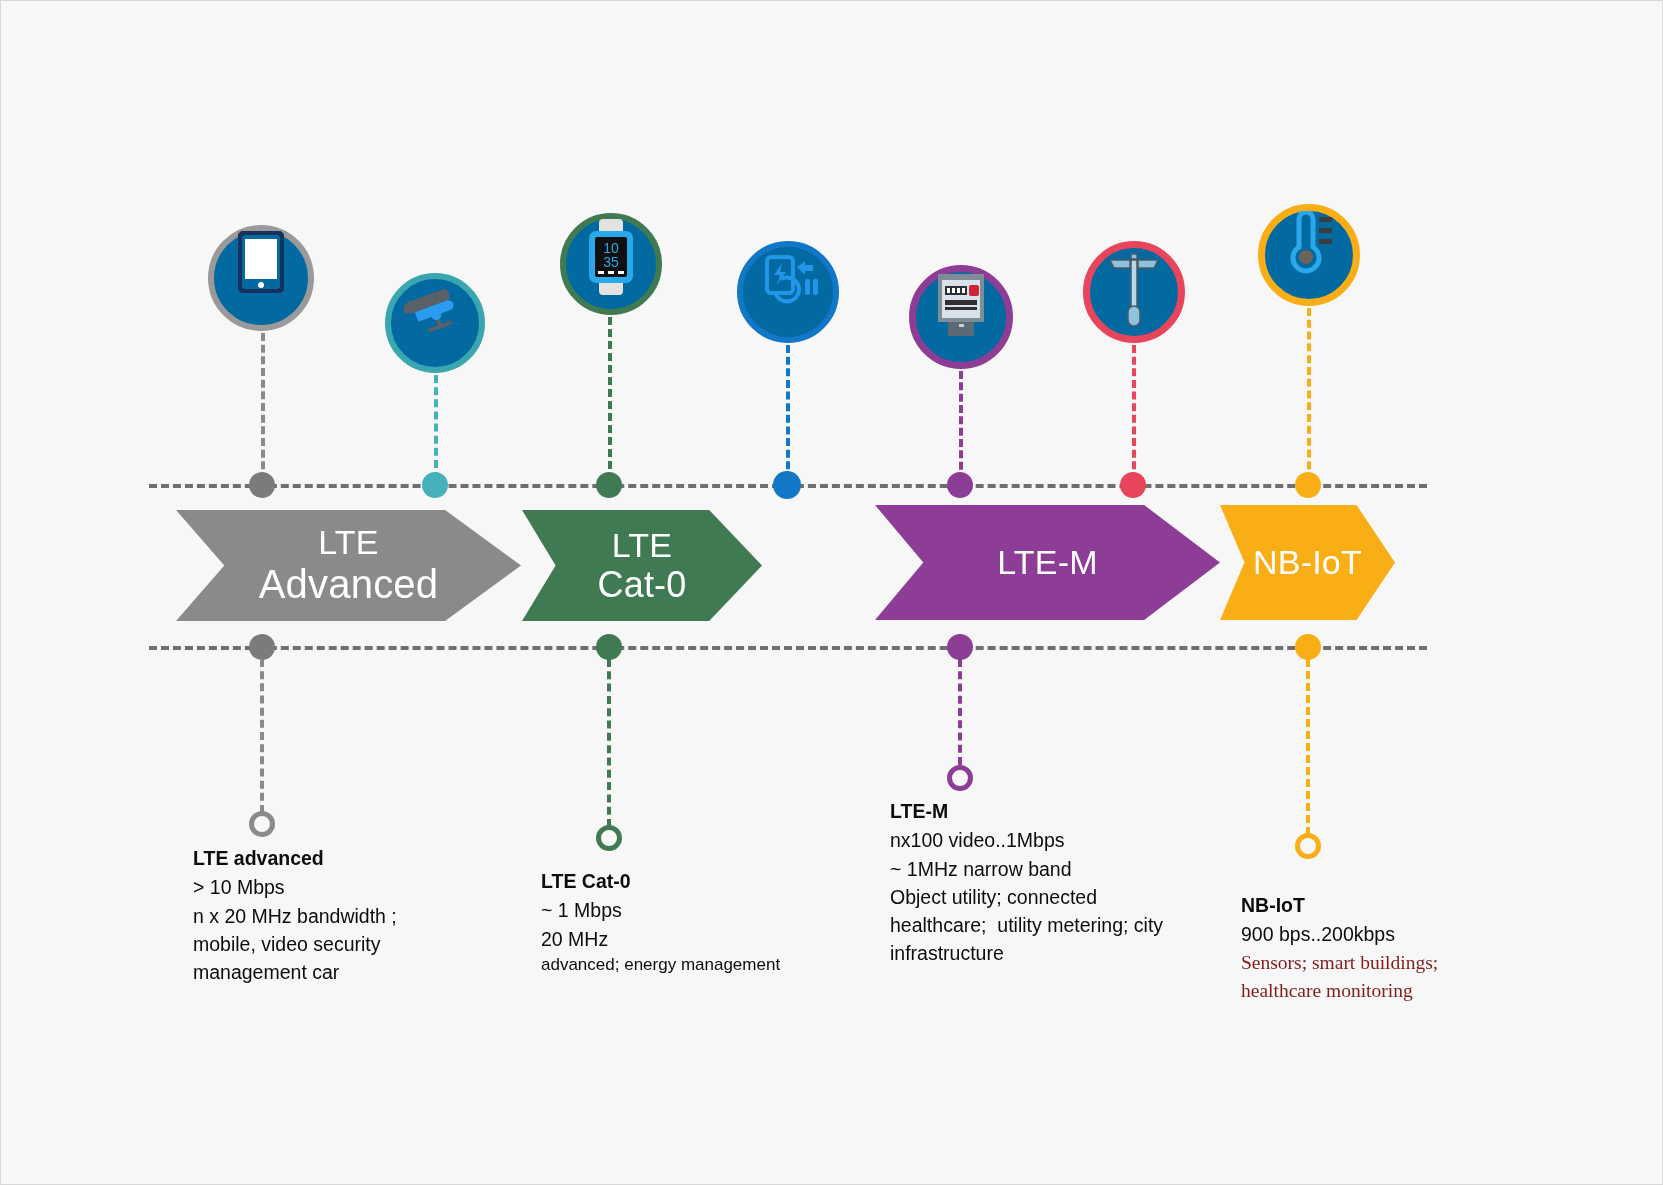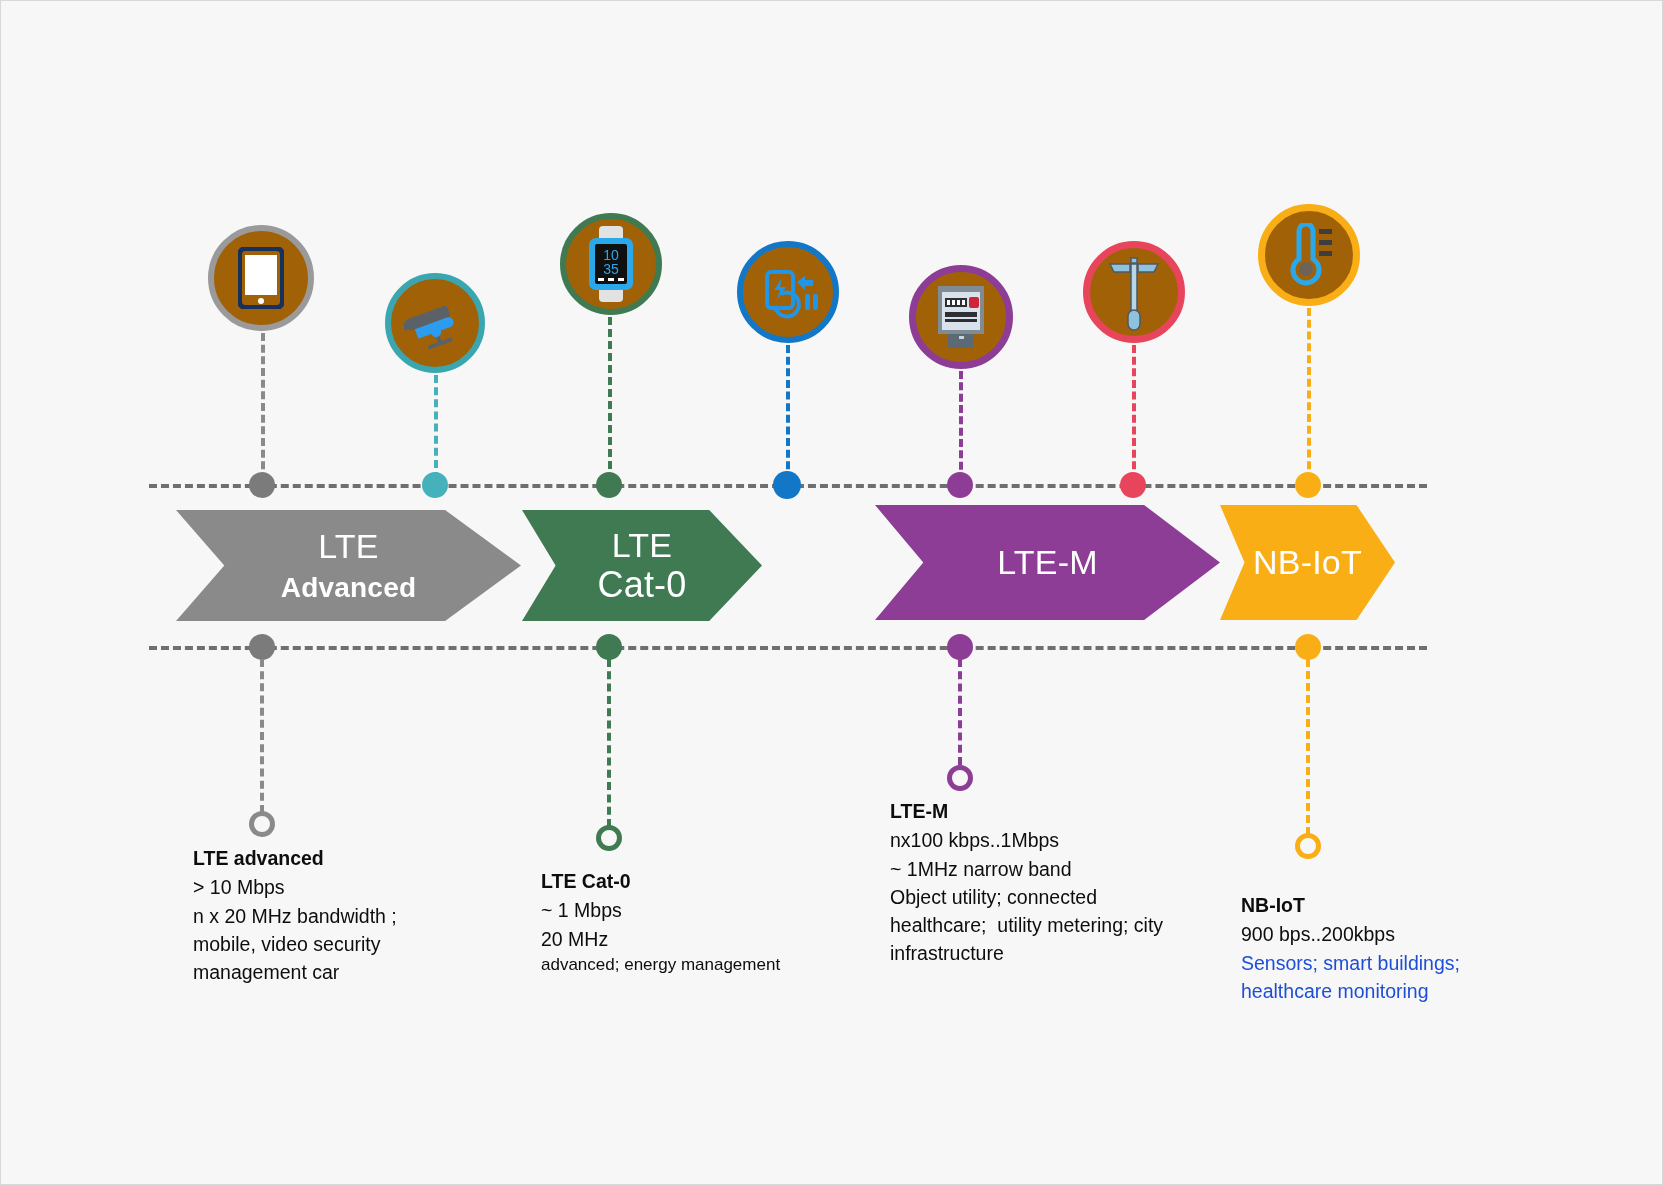--- a/index.html
+++ b/index.html
@@ -15,24 +15,24 @@
     background: #f7f7f7;
     box-sizing: border-box;
     border: 1px solid #d8d8d8;
     overflow: hidden;
   }
 
   
   .bubble {
     position: absolute;
     border-radius: 50%;
-    background: #a16207;
+    background: #0369a1;
     box-sizing: border-box;
     display: flex;
-    align-items: center;
+    align-items: flex-start;
     justify-content: center;
   }
   .bubble svg { display: block; }
 
   
   .vline {
     position: absolute;
     width: 0;
     border-left-width: 4px;
     border-left-style: dashed;
@@ -86,21 +86,21 @@
     line-height: 1.45;
   }
   .note .ttl {
     font-weight: bold;
     font-size: 19.5px;
     display: block;
     margin-bottom: 1px;
   }
   .note .ln { display: block; white-space: pre; }
   .note .small { font-size: 17px; }
-  .note .accent { color: #1d4ed8; }
+  .note .accent { color: #7f1d1d; font-family: Liberation Serif, serif; }
 </style>
 </head>
 <body>
 
 <div id="canvas">
 
   <div class="bubble" style="left:207px; top:224px; width:106px; height:106px; border:6px solid #9a9a9a;">
     <svg width="46" height="62" viewBox="0 0 46 62">
       <rect x="1.5" y="1.5" width="43" height="59" rx="6" ry="6" fill="none" stroke="#16315c" stroke-width="5"></rect>
       <rect x="7" y="8" width="32" height="40" fill="#ffffff"></rect>
@@ -194,21 +194,21 @@
   <div class="dot" style="left:248px;  top:471px; width:26px; height:26px; background:#7b7b7b;"></div>
   <div class="dot" style="left:421px;  top:471px; width:26px; height:26px; background:#45b2bb;"></div>
   <div class="dot" style="left:595px;  top:471px; width:26px; height:26px; background:#3f7a52;"></div>
   <div class="dot" style="left:772px;  top:470px; width:28px; height:28px; background:#1277c7;"></div>
   <div class="dot" style="left:946px;  top:471px; width:26px; height:26px; background:#8d3d95;"></div>
   <div class="dot" style="left:1119px; top:471px; width:26px; height:26px; background:#e8455c;"></div>
   <div class="dot" style="left:1294px; top:471px; width:26px; height:26px; background:#f9ae16;"></div>
 
   <div class="chev notch" style="left:175px; top:509px; width:345px; height:111px; background:#8a8a8a;">
     <span class="lbl"><span>LTE</span>
-<span style="font-size:28px;font-weight:bold;">Advanced</span></span>
+<span style="font-size:40px;">Advanced</span></span>
   </div>
 
   <div class="chev notch" style="left:521px; top:509px; width:240px; height:111px; background:#3f7a52;">
     <span class="lbl"><span>LTE</span>
 <span style="font-size:36px;">Cat-0</span></span>
   </div>
 
   <div class="chev notch" style="left:874px; top:504px; width:345px; height:115px; background:#8d3d95;">
     <span class="lbl">LTE-M</span>
   </div>
@@ -246,21 +246,21 @@
 
   <div class="note" style="left:540px; top:866px;">
     <span class="ttl ln">LTE Cat-0</span>
     <span class="ln">~ 1 Mbps</span>
     <span class="ln">20 MHz</span>
     <span class="ln small">advanced; energy management</span>
   </div>
 
   <div class="note" style="left:889px; top:796px;">
     <span class="ttl ln">LTE-M</span>
-    <span class="ln">nx100 kbps..1Mbps</span>
+    <span class="ln">nx100 video..1Mbps</span>
     <span class="ln">~ 1MHz narrow band</span>
     <span class="ln">Object utility; connected</span>
     <span class="ln">healthcare;  utility metering; city</span>
     <span class="ln">infrastructure</span>
   </div>
 
   <div class="note" style="left:1240px; top:890px;">
     <span class="ttl ln">NB-IoT</span>
     <span class="ln">900 bps..200kbps</span>
     <span class="ln accent">Sensors; smart buildings;</span>

